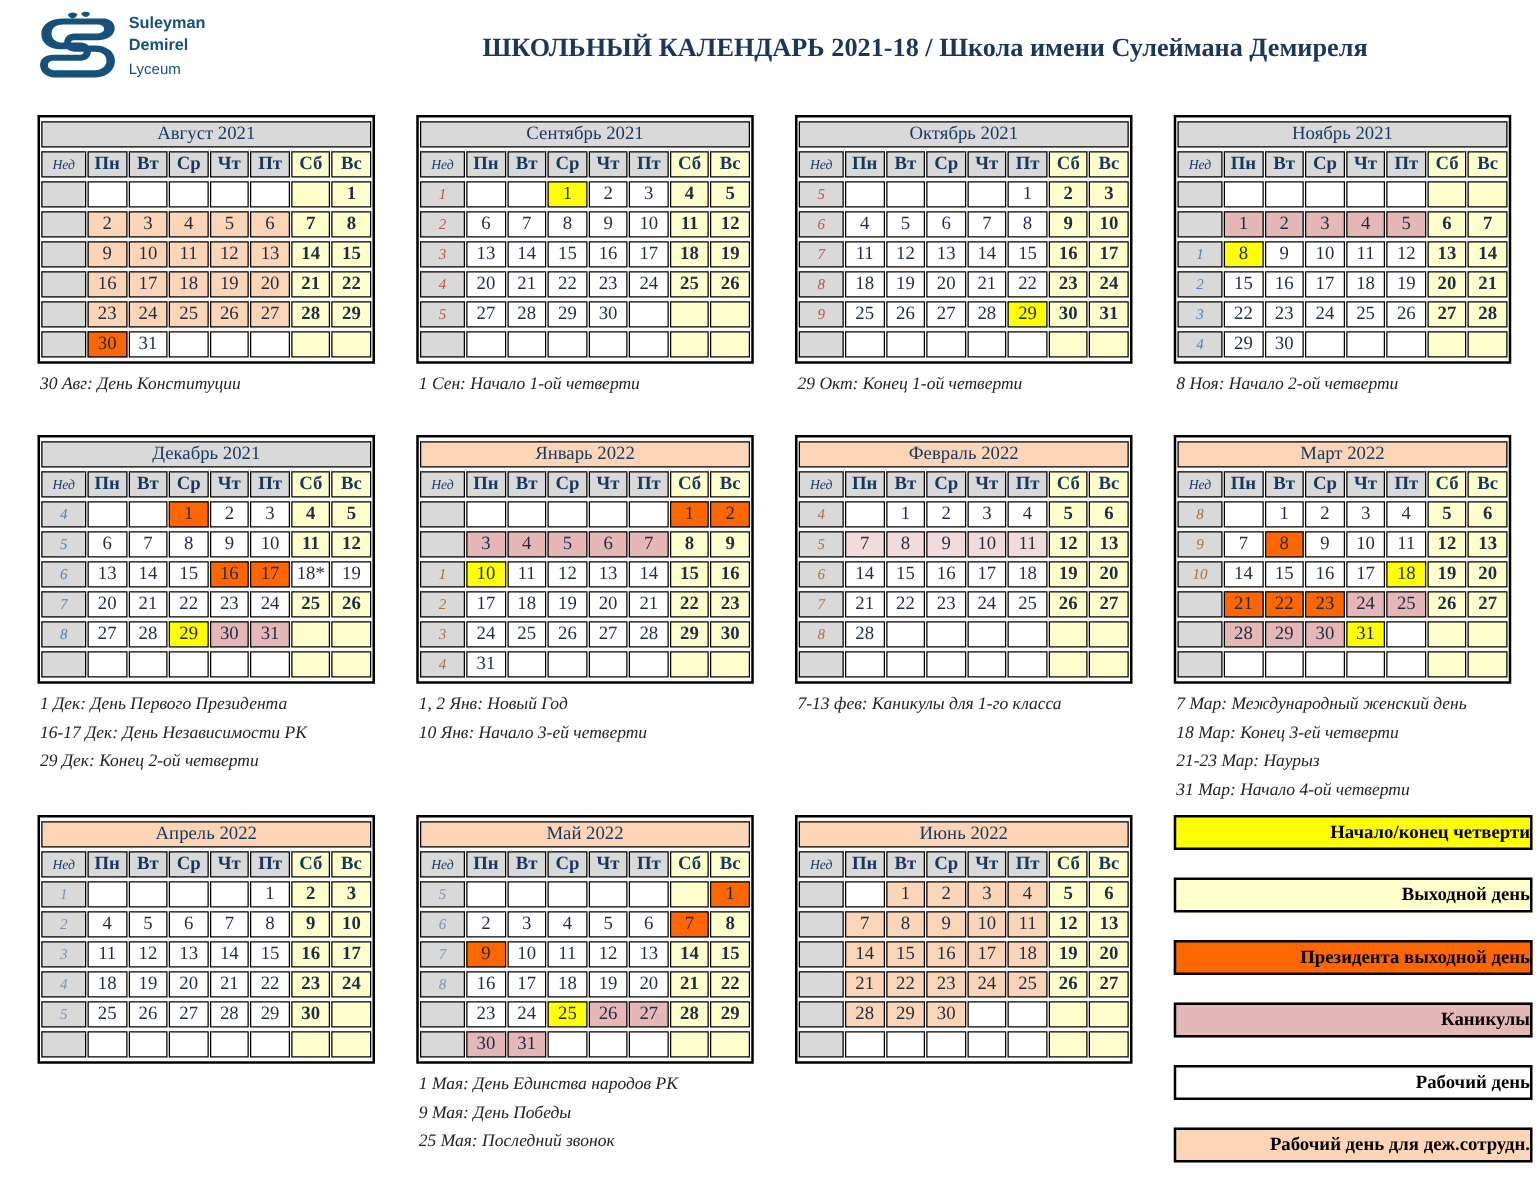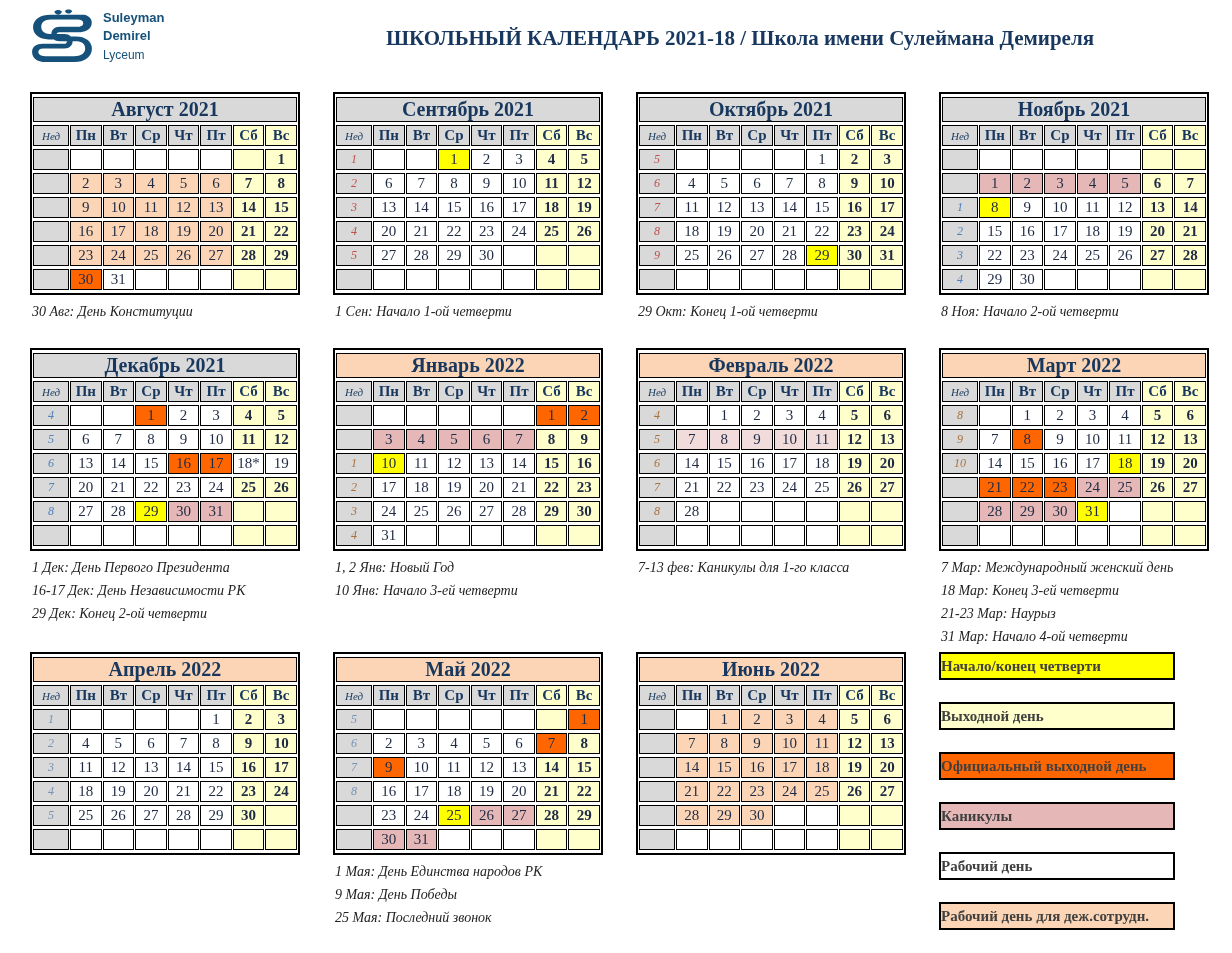--- a/index.html
+++ b/index.html
@@ -15,21 +15,21 @@
   .main-title{flex:1;text-align:center;padding-top:18px;font-size:21px;font-weight:bold;color:var(--title-text);}
   
   .cal-grid{display:grid;grid-template-columns:repeat(4,270px);column-gap:33px;
             grid-template-rows:256px 304px auto;margin-left:30px;margin-top:8px;}
   .month-block{width:270px;}
   table.month{border-collapse:separate;border-spacing:1px 3px;border:2px solid #000;
               background:#fff;width:270px;table-layout:fixed;}
   col.col-ned{width:36px;}
   table.month th,table.month td{border:1px solid #000;text-align:center;vertical-align:middle;
               padding:0;overflow:hidden;white-space:nowrap;}
-  .month-title{height:19px;font-size:20px;font-weight:bold;color:var(--title-text);margin-top:33px;}
+  .month-title{height:19px;font-size:15px;font-weight:normal;color:var(--title-text);margin-top:33px;}
   .hdr-gray{background:var(--header-gray);}
   .hdr-peach{background:var(--header-peach);}
   .day-hdr{height:19px;font-size:15px;font-weight:bold;color:var(--title-text);background:var(--header-gray);}
   .we-hdr{background:var(--weekend);}
   .ned-hdr{height:19px;font-size:11px;font-style:italic;font-weight:normal;color:var(--title-text);background:var(--header-gray);}
   td{height:19px;font-size:15px;color:var(--text-dark);}
   td.numcol{background:var(--header-gray);font-size:12px;font-style:italic;}
   .wn-red{color:var(--week-red);}
   .wn-blue{color:var(--week-blue);}
   .wn-brown{color:var(--week-brown);}
@@ -39,22 +39,22 @@
   .c-q{background:var(--quarter);}
   .c-h{background:var(--holiday);}
   .c-v{background:var(--vacation);}
   .c-v2{background:var(--vacation-grade1);}
   .c-duty{background:var(--duty);}
   
   .notes{margin:5px 0 0 2px;font-family:Liberation Serif, serif;}
   .note-line{font-style:italic;font-size:14px;line-height:23px;color:var(--note-text);}
   
   .legend{grid-column:4;grid-row:3;width:270px;}
-  .legend-box{box-sizing:border-box;width:236px;height:28px;border:2px solid #000;margin-bottom:22px;
-              text-align:left;font-weight:bold;font-size:15px;line-height:24px;color:#404040;}
+  .legend-box{box-sizing:border-box;width:287px;height:28px;border:2px solid #000;margin-bottom:22px;
+              text-align:right;font-weight:bold;font-size:15px;line-height:24px;color:#000000;}
 </style>
 </head>
 <body>
 
 <div class="page">
   <div class="header">
     <div class="logo">
       <span>
         <svg width="64" height="56" viewBox="0 0 66 58">
           <path fill="currentColor" d="M25 4c2-2.5 6-2.5 8 0-1 2-2.5 3-4 3s-3-1-4-3z"></path>
@@ -68,21 +68,21 @@
         <span class="logo-sub">Lyceum</span>
       </span>
     </div>
     <div class="main-title">ШКОЛЬНЫЙ КАЛЕНДАРЬ 2021-18  / Школа имени Сулеймана Демиреля</div>
   </div>
 
   <div class="cal-grid">
     <div class="legend">
         <div class="legend-box c-q">Начало/конец четверти</div>
         <div class="legend-box c-we">Выходной день</div>
-        <div class="legend-box c-h">Официальный выходной день</div>
+        <div class="legend-box c-h">Президента выходной день</div>
         <div class="legend-box c-v">Каникулы</div>
         <div class="legend-box c-w">Рабочий день</div>
         <div class="legend-box c-duty">Рабочий день для деж.сотрудн.</div>
       </div>
 
   <section class="month-block">
         <table class="month">
           <colgroup>
             <col class="col-ned">
             <col>

